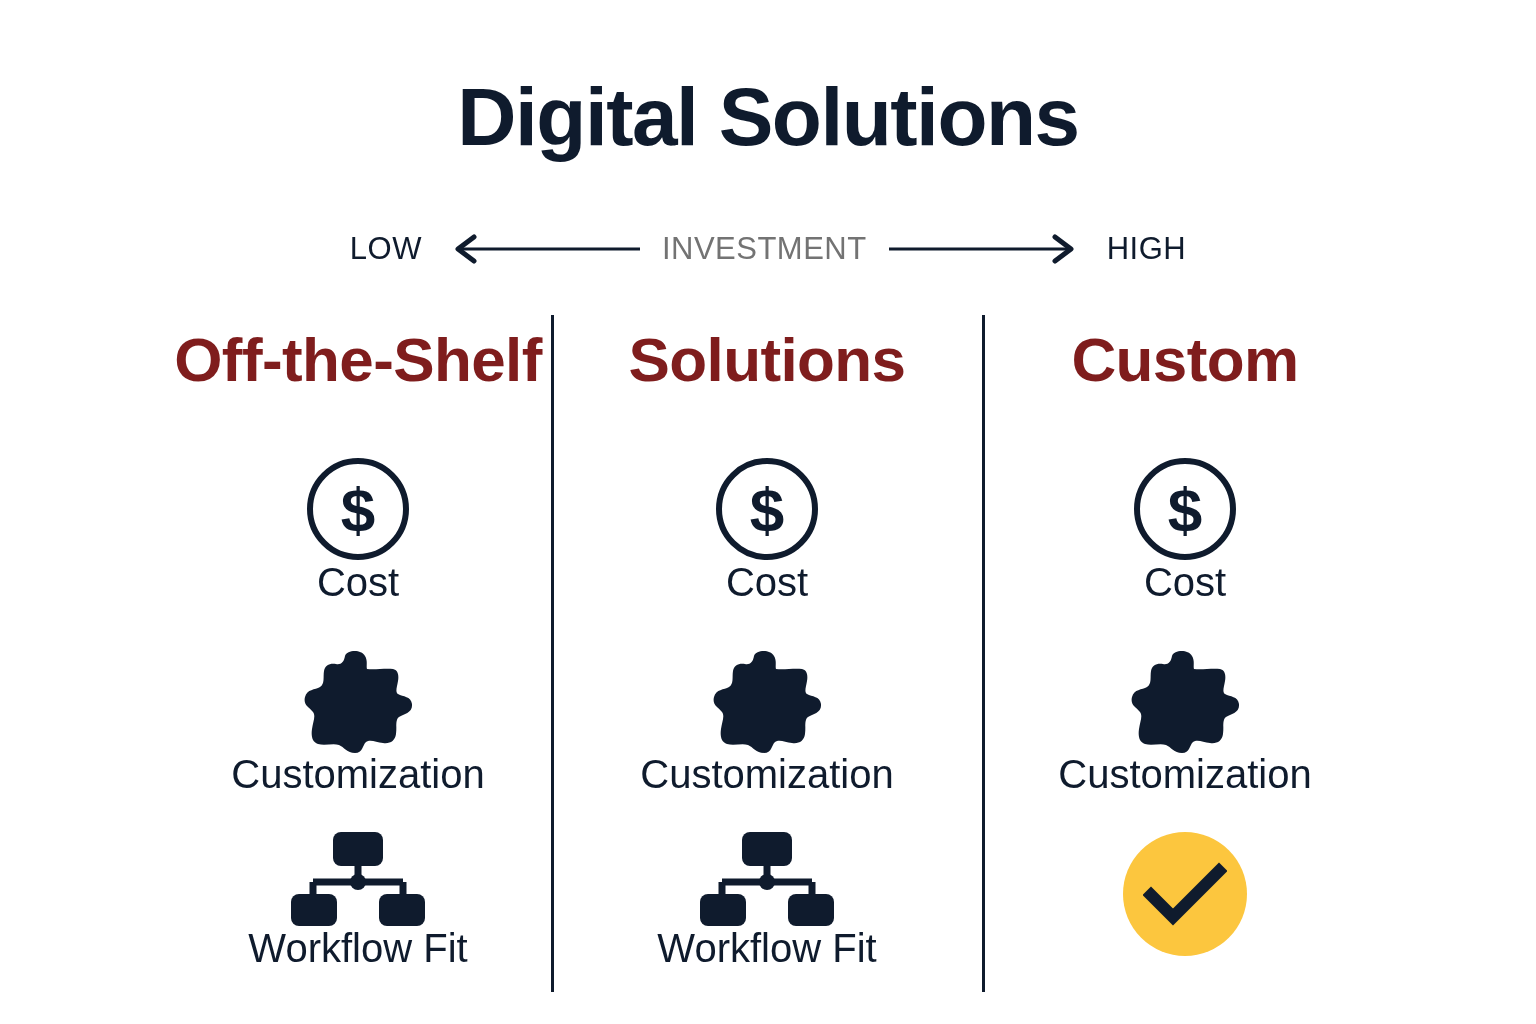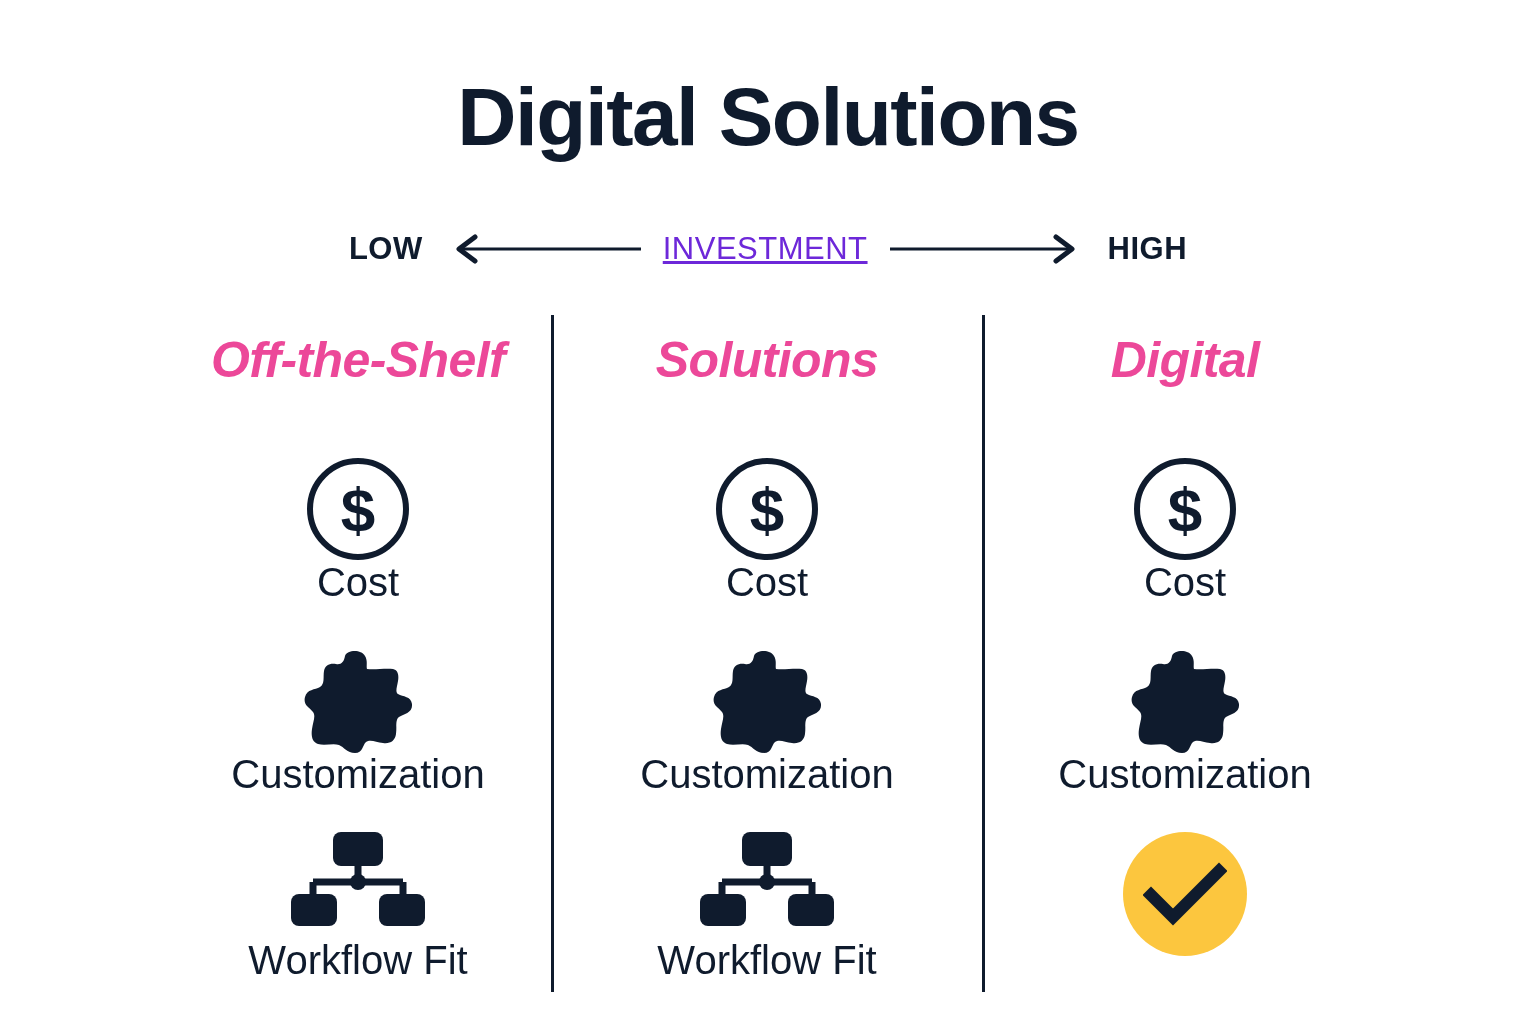--- a/index.html
+++ b/index.html
@@ -42,32 +42,31 @@
     left: 0;
     width: 1536px;
     height: 46px;
     display: flex;
     align-items: center;
     justify-content: center;
     gap: 0px;
   }
   .axis-label {
     font-size: 31px;
-    font-weight: 700;
+    font-weight: 400;
     letter-spacing: 0.5px;
     color: #0f1b2d;
     white-space: nowrap;
   }
   .axis-center {
     font-size: 31px;
     font-weight: 400;
     letter-spacing: 0.5px;
-    color: #6d28d9;
+    color: #737373;
     white-space: nowrap;
-    text-decoration: underline;
   }
   .arrow-wrap {
     width: 196px;
     height: 30px;
     display: flex;
     align-items: center;
     margin: 0 22px;
   }
   .arrow-wrap svg { display: block; }
 
@@ -96,39 +95,38 @@
     width: 420px;
     display: flex;
     flex-direction: column;
     align-items: center;
   }
   .column.c0 { left: 148px; }
   .column.c1 { left: 557px; }
   .column.c2 { left: 975px; }
 
   .col-title {
-    font-size: 50px;
+    font-size: 62px;
     font-weight: 700;
     letter-spacing: -0.6px;
-    color: #ec4899;
+    color: #7f1d1d;
     line-height: 1;
     height: 60px;
     display: flex;
     align-items: center;
-    font-style: italic;
   }
 
   .row {
     display: flex;
     flex-direction: column;
     align-items: center;
   }
   .row.r1 { margin-top: 66px; }
   .row.r2 { margin-top: 48px; }
-  .row.r3 { margin-top: 38px; gap: 12px; }
+  .row.r3 { margin-top: 38px; }
 
   .icon-box {
     display: flex;
     align-items: center;
     justify-content: center;
   }
   .icon-box svg { display: block; }
 
   .row-label {
     font-size: 40px;
@@ -274,21 +272,21 @@
             <circle cx="67" cy="50" r="8" fill="#0f1b2d"></circle>
             <rect x="0" y="62" width="46" height="32" rx="8" fill="#0f1b2d"></rect>
             <rect x="88" y="62" width="46" height="32" rx="8" fill="#0f1b2d"></rect>
           </svg>
         </div>
         <div class="row-label">Workflow Fit</div>
       </div>
     </div>
 
     <div class="column c2">
-      <div class="col-title">Digital</div>
+      <div class="col-title">Custom</div>
 
       <div class="row r1">
         <div class="icon-box">
           <svg width="106" height="106" viewBox="0 0 106 106">
             <circle cx="53" cy="53" r="48" fill="none" stroke="#0f1b2d" stroke-width="6"></circle>
             <text x="53" y="53" text-anchor="middle" dominant-baseline="central" font-family="Liberation Sans, sans-serif" font-size="62" font-weight="700" fill="#0f1b2d">$</text>
           </svg>
         </div>
         <div class="row-label">Cost</div>
       </div>

